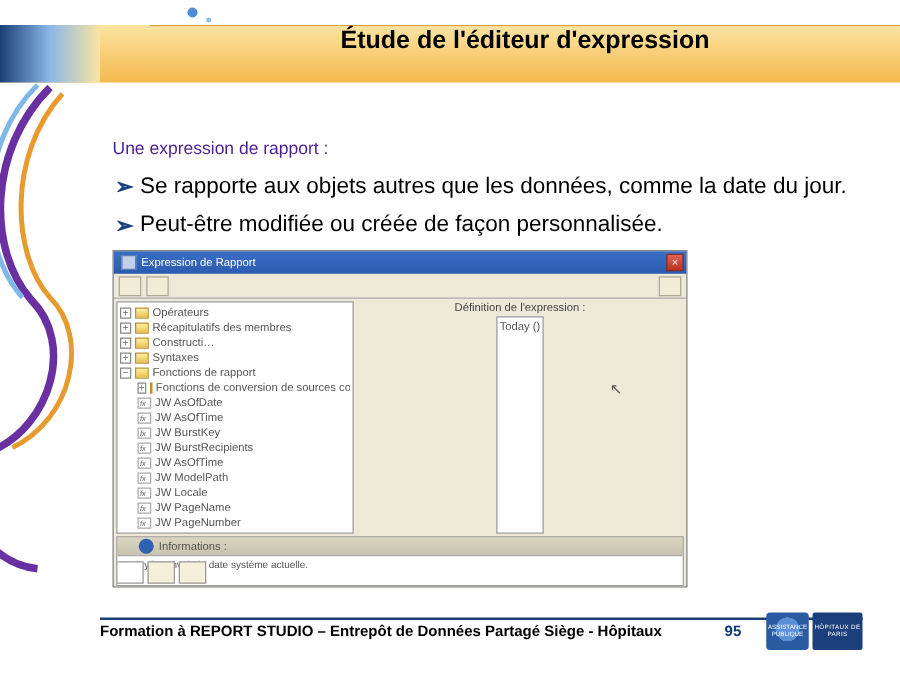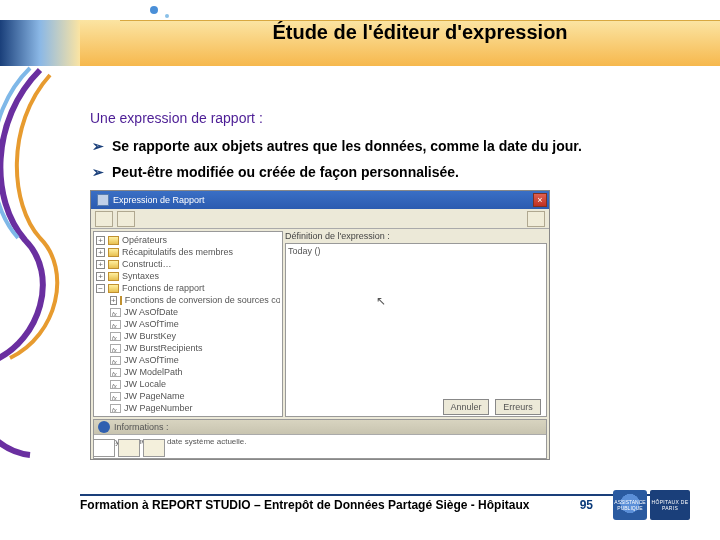--- a/index.html
+++ b/index.html
@@ -11,46 +11,46 @@
   .header-bar { position: absolute; top: 20px; left: 120px; right: 0; height: 46px; background: linear-gradient(#fbe4a2, #f6b84d); display: flex; justify-content: center; border-top: 1px solid #d8a840; }
   .header-title { font-size: 20px; font-weight: bold; color: #000; }
   .header-accent { position: absolute; top: 20px; left: 0; width: 120px; height: 46px; background: linear-gradient(#fbe4a2, #f6b84d); }
   .header-accent::before { content: ""; position: absolute; left: 0; top: 0; bottom: 0; width: 80px; background: linear-gradient(90deg, #1a3f7a 0%, #8bb8e6 50%, #fbe4a2 100%); }
 
   .swirl { position: absolute; left: -30px; top: 60px; width: 120px; height: 400px; }
   .swirl svg { width: 100%; height: 100%; }
 
   .content { position: absolute; left: 90px; top: 110px; right: 20px; bottom: 70px; }
   .intro { font-size: 14px; color: #4c1d95; margin-bottom: 12px; }
-  .bullet { font-size: 14px; color: #000; margin-left: 22px; margin-bottom: 10px; position: relative; font-weight: bold; }
+  .bullet { font-size: 18px; color: #000; margin-left: 22px; margin-bottom: 10px; position: relative; }
   .bullet::before { content: "➢"; position: absolute; left: -20px; color: #1a3f7a; font-weight: bold; }
 
   .screenshot { margin-top: 10px; width: 460px; height: 270px; border: 1px solid #888; background: #ece9d8; position: relative; font-size: 9px; color: #555; }
   .ss-title { height: 18px; background: linear-gradient(#3a6fc5, #2b5bb0); display: flex; align-items: center; padding: 0 6px; color: #fff; position: relative; }
   .ss-title .icon { width: 12px; height: 12px; background: #c0d0e8; margin-right: 4px; border: 1px solid #5a7fb0; }
   .ss-close { position: absolute; right: 2px; top: 2px; width: 14px; height: 14px; background: linear-gradient(#e06050,#c03020); border: 1px solid #803020; color: #fff; font-size: 9px; text-align: center; line-height: 12px; }
   .ss-toolbar { height: 20px; border-bottom: 1px solid #aaa; display: flex; align-items: center; padding: 0 4px; gap: 4px; }
   .ss-toolbar .btn { width: 18px; height: 16px; border: 1px solid #b0a890; background: #f0ecd8; }
 
   .ss-body { display: flex; height: 190px; }
   .ss-tree { width: 190px; background: #fff; border: 1px solid #999; margin: 2px; overflow: hidden; padding: 2px; line-height: 12px; }
   .tree-row { display: flex; align-items: center; gap: 3px; white-space: nowrap; overflow: hidden; }
   .tree-row.indent { padding-left: 14px; }
   .tree-row .box { width: 9px; height: 9px; border: 1px solid #888; font-size: 8px; line-height: 8px; text-align: center; color: #666; }
   .tree-row .folder { width: 11px; height: 9px; background: linear-gradient(#fff0a0,#e8c050); border: 1px solid #c09030; }
   .tree-row .fx { width: 11px; height: 9px; background: #fff; border: 1px solid #aaa; position: relative; }
   .tree-row .fx::after { content: "fx"; font-size: 6px; font-style: italic; color: #666; position: absolute; left: 1px; top: -1px; }
 
-  .ss-right { flex: 1; margin: 2px 2px 2px 0; display: flex; flex-direction: column; }
+  .ss-right { flex: 1; margin: 2px 2px 2px 0; display: flex; flex-direction: column; align-items: center; }
   .ss-right .label { font-size: 9px; margin-bottom: 2px; color: #444; }
   .ss-expr { flex: 1; background: #fff; border: 1px solid #999; padding: 2px; position: relative; }
   .ss-expr .cursor-icon { position: absolute; left: 90px; top: 50px; font-size: 12px; }
 
   .ss-info { height: 40px; margin: 0 2px 2px 2px; border: 1px solid #999; background: #ece9d8; position: relative; }
-  .ss-info .info-head { height: 14px; background: linear-gradient(#d8d4c0,#c8c4b0); display: flex; align-items: center; padding: 0 4px; gap: 4px; }
+  .ss-info .info-head { height: 14px; background: linear-gradient(#d8d4c0,#c8c4b0); display: flex; align-items: center; padding: 0 17px; gap: 4px; }
   .ss-info .info-head .i { width: 12px; height: 12px; border-radius: 50%; background: #3060b0; }
   .ss-info .info-body { padding: 2px 4px; font-size: 8px; line-height: 9px; color: #555; background: #fff; height: 24px; border-top: 1px solid #aaa; }
 
   .ss-bottom-tabs { position: absolute; left: 2px; bottom: 2px; display: flex; gap: 3px; }
   .ss-bottom-tabs .tab { width: 22px; height: 18px; border: 1px solid #999; background: #f4f0dc; }
   .ss-bottom-tabs .tab.active { background: #fff; }
 
   .ss-footer-btns { position: absolute; right: 8px; bottom: 44px; display: flex; gap: 6px; }
   .ss-footer-btns .b { width: 46px; height: 16px; border: 1px solid #888; background: #ece9d8; text-align: center; font-size: 9px; line-height: 14px; color: #555; }
 
@@ -178,24 +178,20 @@
       </div>
     </div>
     <div class="ss-info">
       <div class="info-head">
         <span class="i"></span>
         <span>Informations :</span>
       </div>
       <div class="info-body">Today()
 Renvoie la date système actuelle.</div>
     </div>
-    <div class="ss-footer-btns">
-      <div class="b">Annuler</div>
-      <div class="b">Erreurs</div>
-    </div>
     <div class="ss-bottom-tabs">
       <div class="tab active"></div>
       <div class="tab"></div>
       <div class="tab"></div>
     </div>
   </div>
 </div>
 
 <div class="footer-line"></div>
 <div class="footer">

